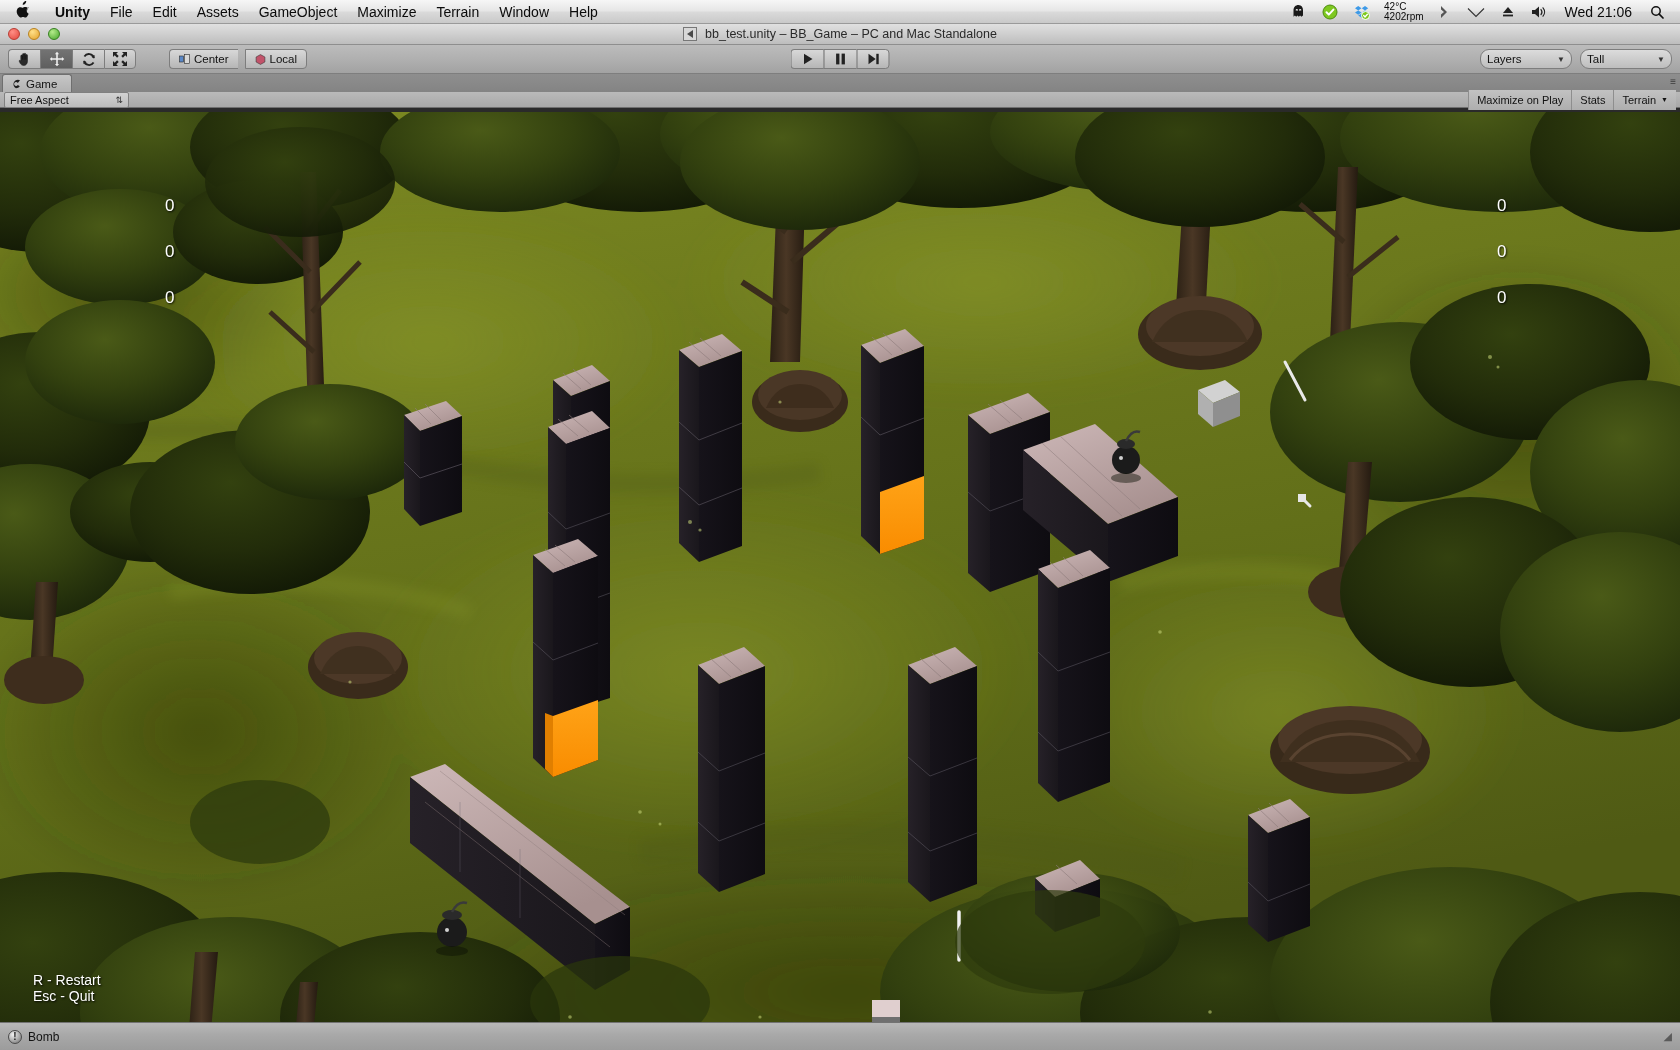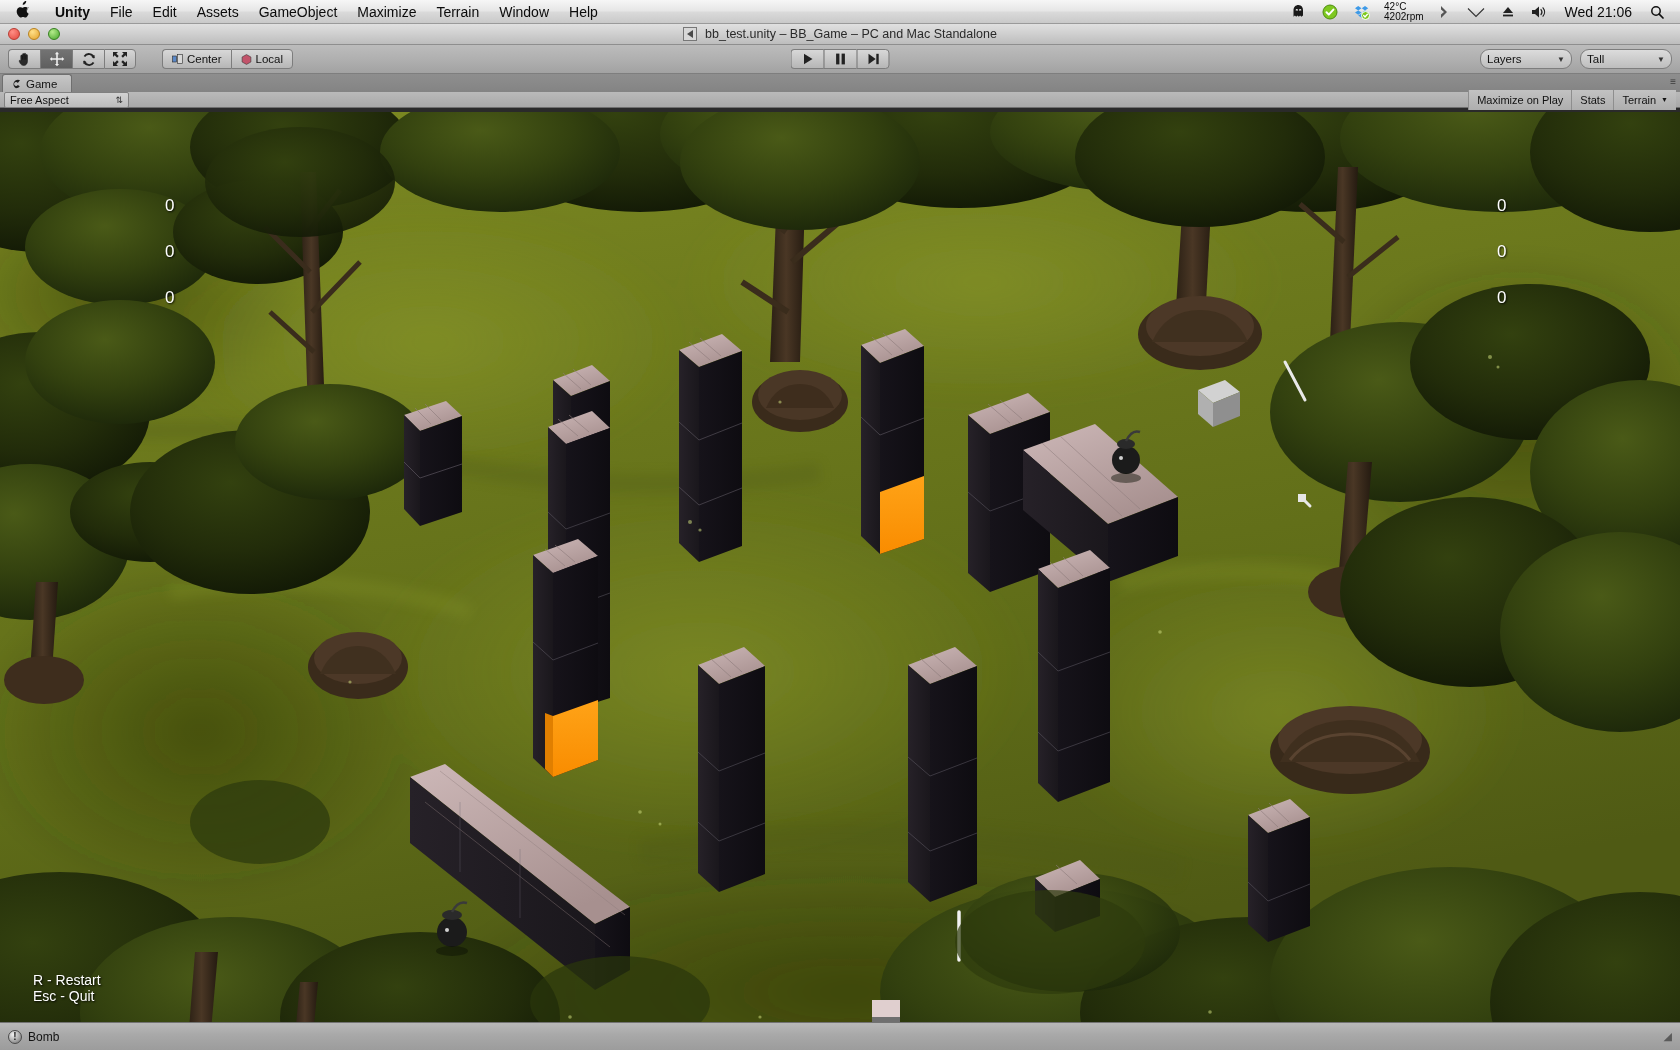--- a/index.html
+++ b/index.html
@@ -54,21 +54,21 @@
     border:1px solid #7d7d7d; border-right-width:0;
     display:flex; align-items:center; justify-content:center;
   }
   .tbtn:first-child{ border-radius:4px 0 0 4px; }
   .tbtn:last-child{ border-radius:0 4px 4px 0; border-right-width:1px; }
   .tbtn.active{ background:linear-gradient(to bottom,#737373,#5f5f5f); }
   .pivotgroup{ display:flex; margin-left:26px; }
   .pbtn{
     height:20px; padding:0 9px; background:linear-gradient(to bottom,#d8d8d8,#b6b6b6);
     border:1px solid #7d7d7d; border-right-width:0;
-    display:flex; align-items:center; gap:4px; font-size:11.5px; color:#111;
+    display:flex; align-items:center; gap:4px; font-size:11.5px; color:#111;margin-left:7px;
   }
   .pbtn:first-child{ border-radius:4px 0 0 4px; }
   .pbtn:last-child{ border-radius:0 4px 4px 0; border-right-width:1px; }
   .playgroup{ position:absolute; left:50%; transform:translateX(-50%); display:flex; }
   .playbtn{
     width:33px; height:20px; background:linear-gradient(to bottom,#d8d8d8,#b6b6b6);
     border:1px solid #7d7d7d; border-right-width:0;
     display:flex; align-items:center; justify-content:center;
   }
   .playbtn:first-child{ border-radius:4px 0 0 4px; }

